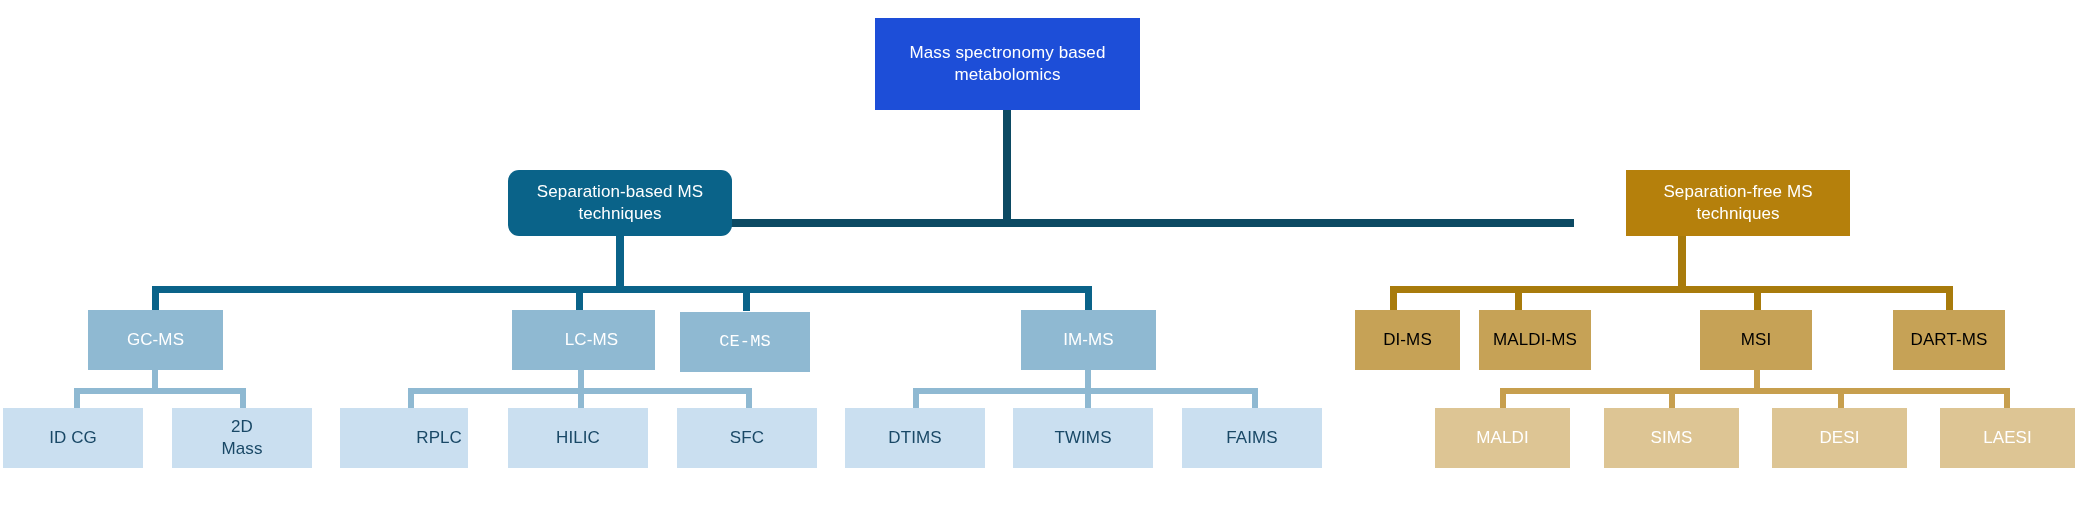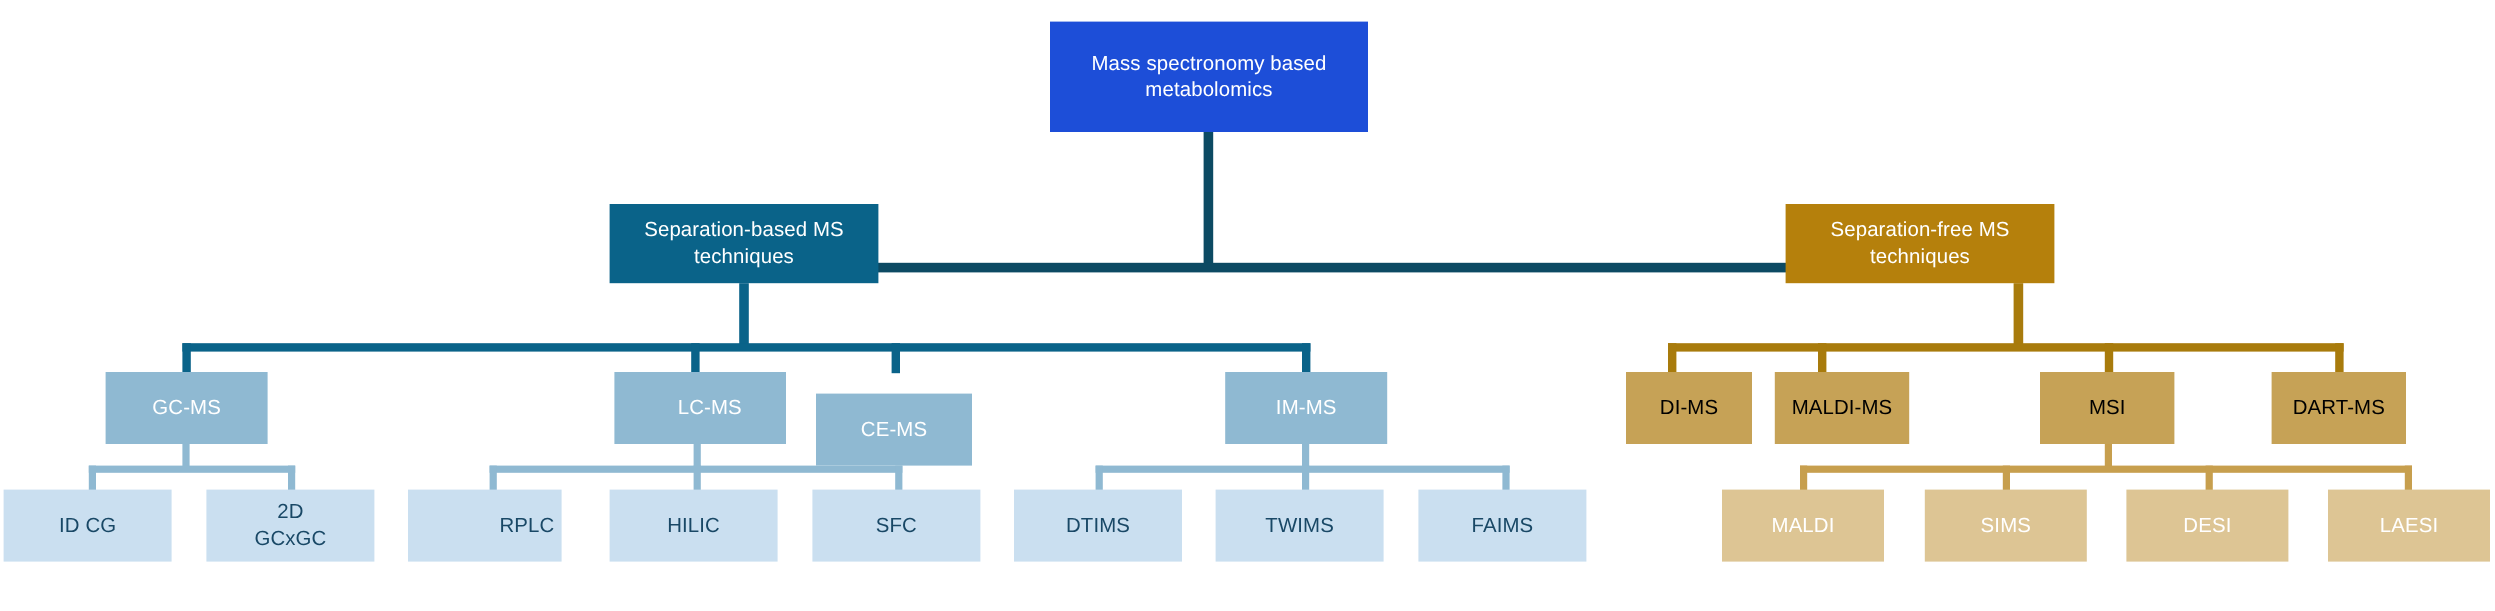--- a/index.html
+++ b/index.html
@@ -85,46 +85,46 @@
 
   <div class="node lvl-root" style="left:875px; top:18px; width:265px; height:92px;">
     <span>Mass spectronomy based
 metabolomics</span>
   </div>
 
   <div class="conn c-navy" style="left:1003px; top:110px; width:8px; height:116px;"></div>
 
   <div class="conn c-navy" style="left:729px; top:219px; width:845px; height:8px;"></div>
 
-  <div class="node lvl2-blue" style="left:508px; top:170px; width:224px; height:66px;">
+  <div class="node lvl2-blue" style="left:508px; top:170px; width:224px; height:66px;border-radius:11px;">
     <span>Separation-based MS
 techniques</span>
   </div>
 
-  <div class="node lvl2-gold" style="left:1488px; top:170px; width:224px; height:66px;justify-content:center;">
+  <div class="node lvl2-gold" style="left:1626px; top:170px; width:224px; height:66px;justify-content:center;">
     <span>Separation-free MS
 techniques</span>
   </div>
 
   <div class="conn c-blue" style="left:616px; top:236px; width:8px; height:54px;"></div>
 
   <div class="conn c-blue" style="left:152px; top:286px; width:940px; height:7px;"></div>
 
   <div class="conn c-blue" style="left:152px; top:286px; width:7px; height:25px;"></div>
   <div class="conn c-blue" style="left:576px; top:286px; width:7px; height:25px;"></div>
   <div class="conn c-blue" style="left:743px; top:286px; width:7px; height:25px;"></div>
   <div class="conn c-blue" style="left:1085px; top:286px; width:7px; height:25px;"></div>
 
   <div class="node lvl3-blue" style="left:88px; top:310px; width:135px; height:60px;">
     <span>GC-MS</span>
   </div>
   <div class="node lvl3-blue" style="left:512px; top:310px; width:143px; height:60px;padding-left:16px;">
     <span>LC-MS</span>
   </div>
-  <div class="node lvl3-blue" style="left:680px; top:328px; width:130px; height:60px;">
+  <div class="node lvl3-blue" style="left:680px; top:312px; width:130px; height:60px;font-family:Liberation Mono, monospace;">
     <span>CE-MS</span>
   </div>
   <div class="node lvl3-blue" style="left:1021px; top:310px; width:135px; height:60px;">
     <span>IM-MS</span>
   </div>
 
   <div class="conn c-lblue" style="left:152px; top:370px; width:6px; height:20px;"></div>
   <div class="conn c-lblue" style="left:74px; top:388px; width:172px; height:6px;"></div>
   <div class="conn c-lblue" style="left:74px; top:388px; width:6px; height:22px;"></div>
   <div class="conn c-lblue" style="left:240px; top:388px; width:6px; height:22px;"></div>
@@ -139,21 +139,21 @@
   <div class="conn c-lblue" style="left:913px; top:388px; width:345px; height:6px;"></div>
   <div class="conn c-lblue" style="left:913px; top:388px; width:6px; height:22px;"></div>
   <div class="conn c-lblue" style="left:1085px; top:388px; width:6px; height:22px;"></div>
   <div class="conn c-lblue" style="left:1252px; top:388px; width:6px; height:22px;"></div>
 
   <div class="node lvl4-blue" style="left:3px; top:408px; width:140px; height:60px;justify-content:center;">
     <span>ID CG</span>
   </div>
   <div class="node lvl4-blue" style="left:172px; top:408px; width:140px; height:60px;">
     <span>2D
-GCxGC</span>
+Mass</span>
   </div>
   <div class="node lvl4-blue" style="left:340px; top:408px; width:128px; height:60px;justify-content:flex-end;">
     <span>RPLC</span>
   </div>
   <div class="node lvl4-blue" style="left:508px; top:408px; width:140px; height:60px;">
     <span>HILIC</span>
   </div>
   <div class="node lvl4-blue" style="left:677px; top:408px; width:140px; height:60px;">
     <span>SFC</span>
   </div>

